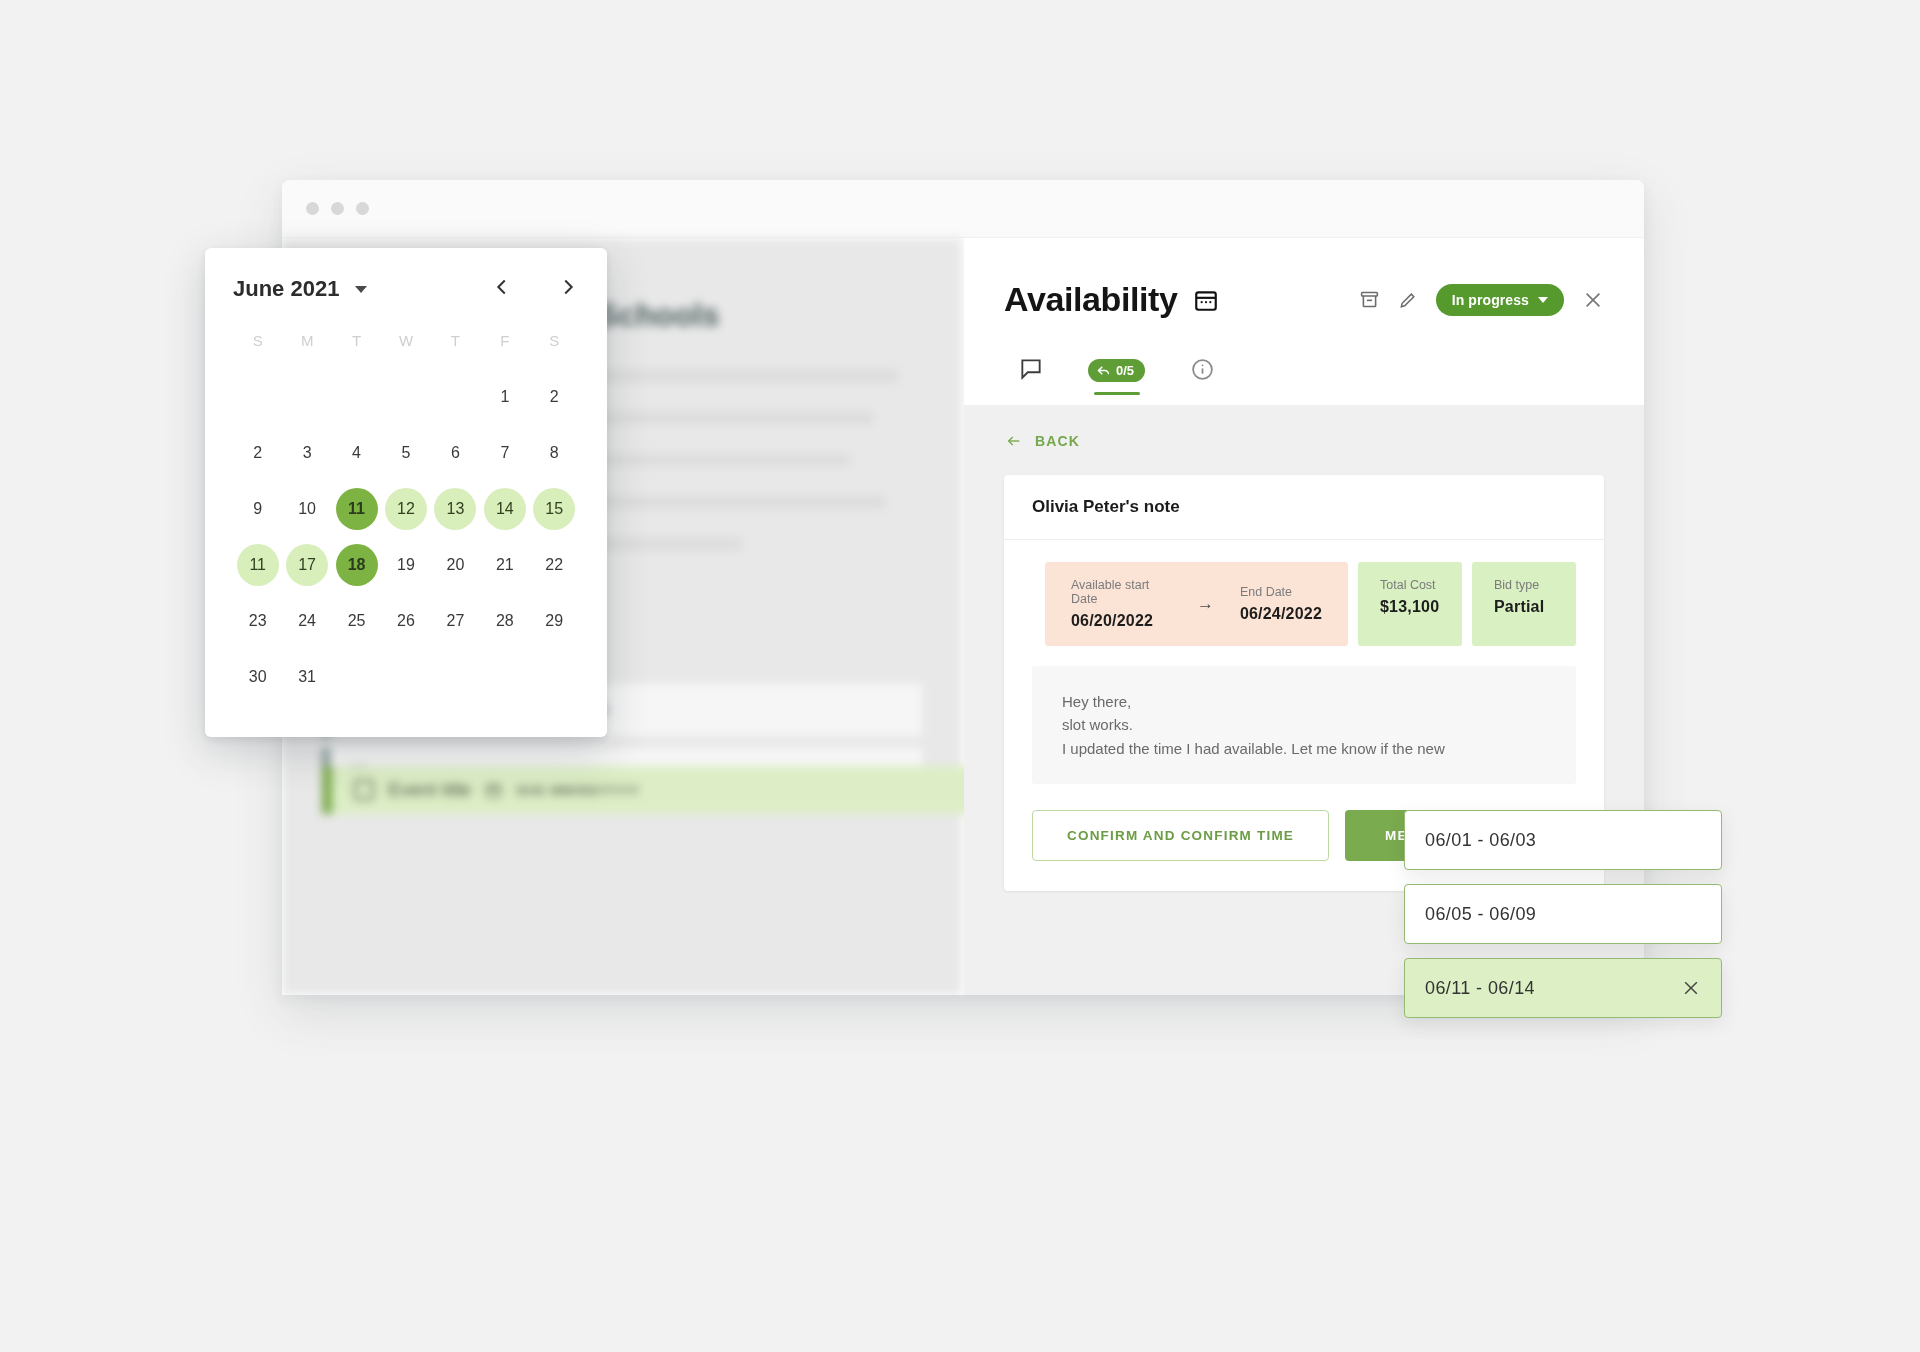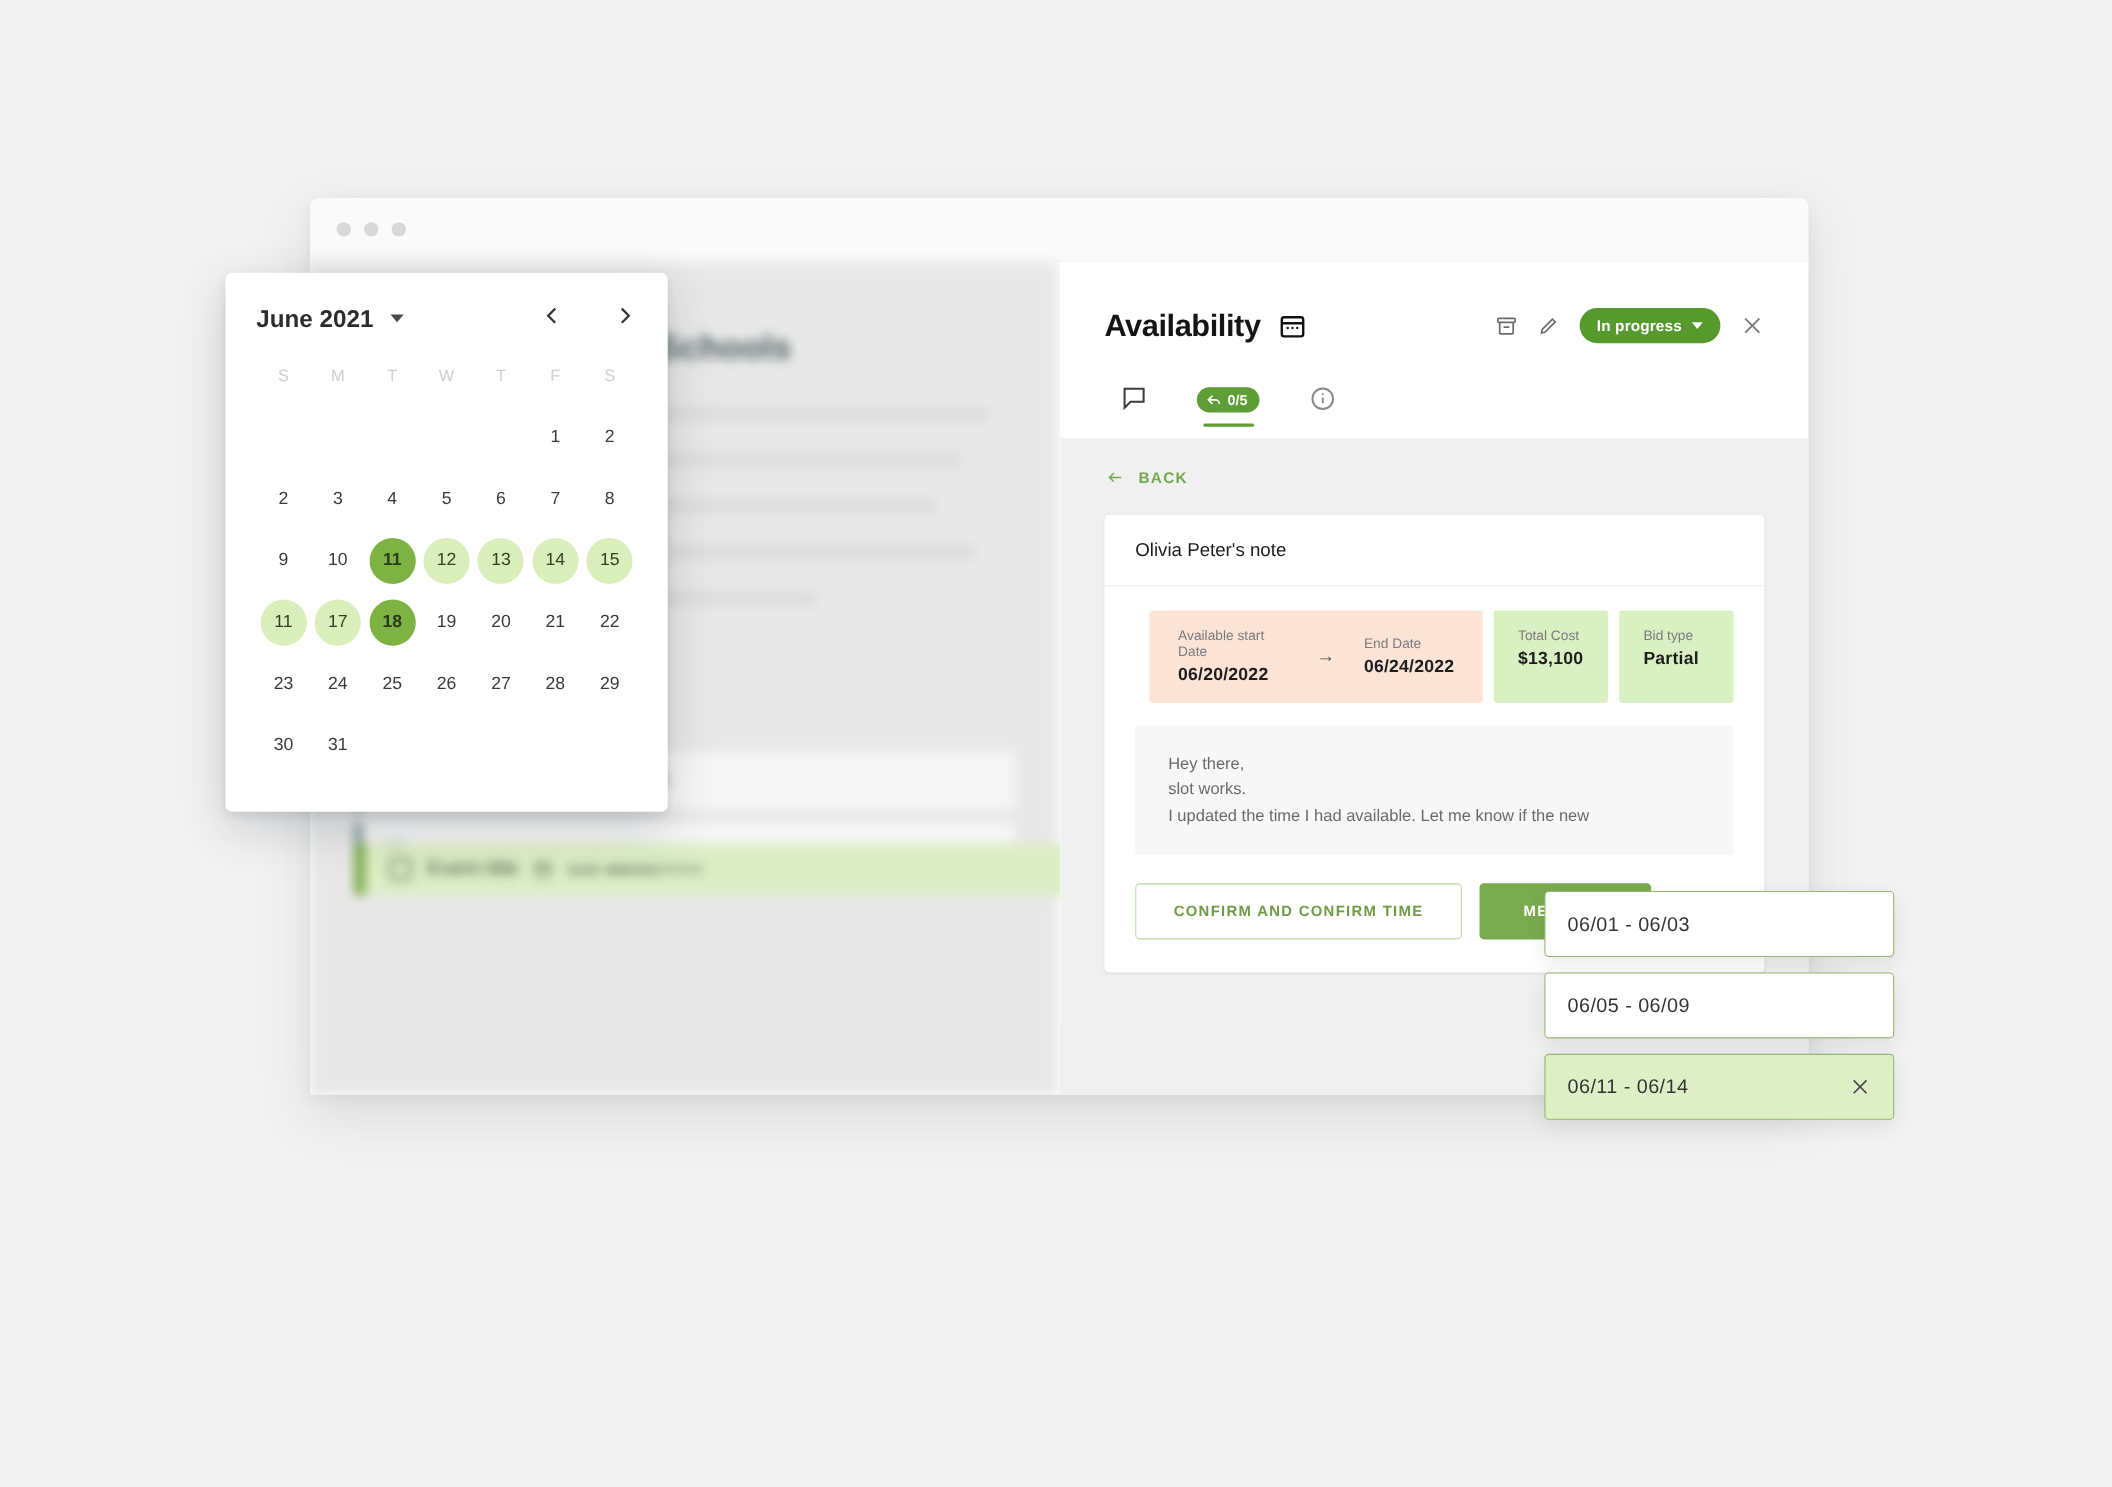--- a/index.html
+++ b/index.html
@@ -71,21 +71,21 @@
   .task-chk { width: 19px; height: 19px; border: 2px solid #8e9898; border-radius: 3px; }
   .task-txt { font-size: 16px; color: #707c7c; }
 
   
   .panel {
     position: absolute; left: 682px; top: 0; width: 680px; height: 757px;
     background: #ffffff; display: flex; flex-direction: column;
   }
   .panel-head { padding: 42px 40px 0 40px; background:#fff; }
   .panel-title-row { display: flex; align-items: center; }
-  .panel-title { font-size: 28px; font-weight: 800; color: #151515; letter-spacing: -.4px; }
+  .panel-title { font-size: 34px; font-weight: 800; color: #151515; letter-spacing: -.4px; }
   .cal-ico { margin-left: 16px; display: flex; }
   .head-actions { margin-left: auto; display: flex; align-items: center; gap: 18px; }
   .ico-btn { display: flex; align-items: center; justify-content: center; cursor: pointer; }
   .status-pill {
     display: flex; align-items: center; gap: 9px;
     background: #569a2d; color: #fff;
     border-radius: 20px; padding: 8px 16px;
     font-size: 14px; font-weight: 600; letter-spacing: .1px;
   }
   .caret-w { width: 0; height: 0; border-left: 5px solid transparent;
@@ -103,21 +103,21 @@
 
   .panel-body { flex: 1; background: #f0f0f0; padding: 28px 40px 0 40px; }
   .back-link {
     display: flex; align-items: center; gap: 11px;
     color: #74a84c; font-size: 14px; font-weight: 700; letter-spacing: 1.1px;
     margin-bottom: 26px; cursor: pointer;
   }
 
   .note-card { background: #fff; border-radius: 4px; box-shadow: 0 1px 3px rgba(0,0,0,.07); }
   .note-head { padding: 22px 28px; border-bottom: 1px solid #eee; }
-  .note-title { font-size: 17px; font-weight: 400; color: #1b1b1b; }
+  .note-title { font-size: 17px; font-weight: 700; color: #1b1b1b; }
   .chips { display: flex; gap: 10px; padding: 22px 28px 0 28px; }
   .chip-dates {
     background: #fbe4d6; border-radius: 3px; padding: 16px 26px;
     display: flex; align-items: center; gap: 26px; flex: 1; margin-left: 13px;
   }
   .chip-k { font-size: 12.5px; color: #7b7b7b; margin-bottom: 6px; }
   .chip-v { font-size: 16px; font-weight: 700; color: #1d1d1d; letter-spacing: .2px; }
   .arrow-mid { font-size: 17px; color: #4a4a4a; }
   .chip-green { background: #d9f0c2; border-radius: 3px; padding: 16px 22px; min-width: 104px; }
 

